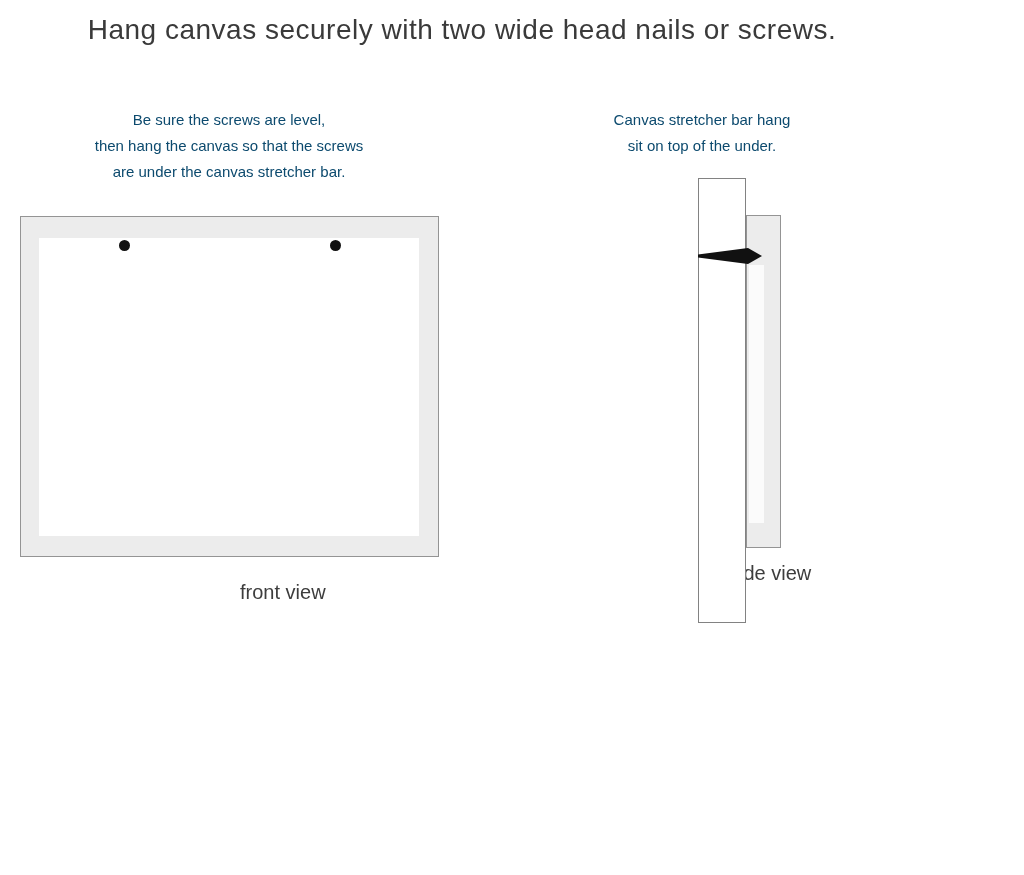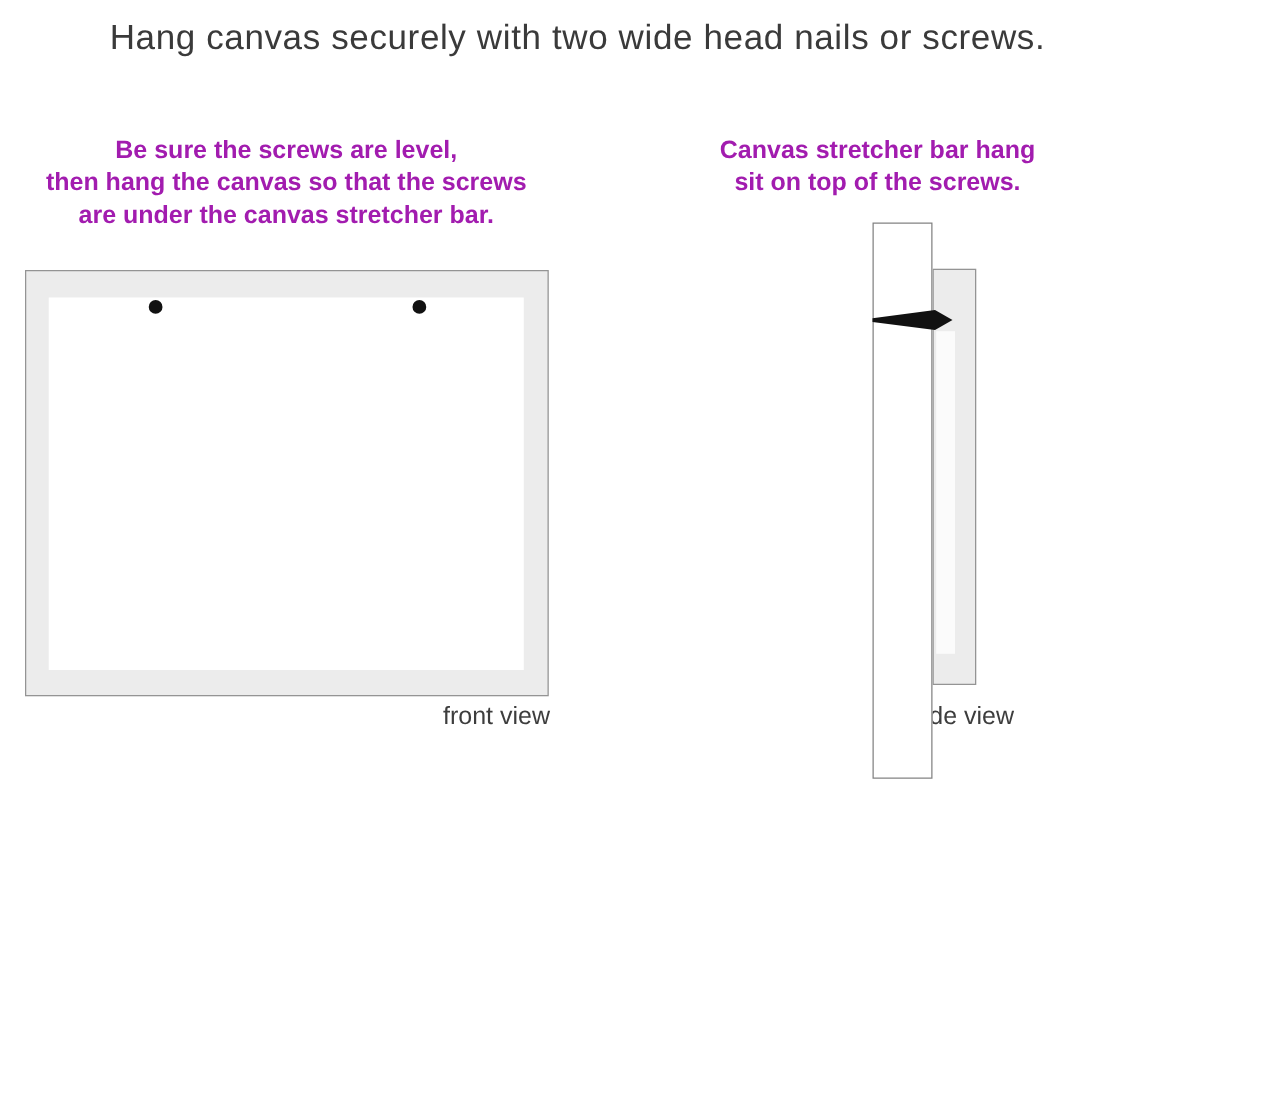--- a/index.html
+++ b/index.html
@@ -16,25 +16,25 @@
   .title {
     position: absolute;
     left: 0; top: 14px; width: 924px;
     text-align: center;
     font-size: 28px;
     font-weight: 300;
     letter-spacing: 0.5px;
     color: #3a3a3a;
   }
   .instruction {
-    font-size: 20px;
-    font-weight: 700;
+    font-size: 15px;
+    font-weight: 400;
     line-height: 26px;
     text-align: center;
-    color: #a21caf;
+    color: #0c4a6e;
   }
   .instruction-front { position: absolute; top: 107px; left: 0; width: 458px; }
   .instruction-side  { position: absolute; top: 107px; left: 561px; width: 282px; }
 
   
   .canvas-front {
     position: absolute;
     left: 20px; top: 216px;
     width: 419px; height: 341px;
     background: #ececec;
@@ -54,21 +54,21 @@
   }
   .screw-dot.left  { left: 98px; }
   .screw-dot.right { left: 309px; }
 
   .view-label {
     position: absolute;
     font-size: 20px;
     font-weight: 300;
     color: #3d3d3d;
   }
-  .label-front { top: 562px; left: 240px; width: 200px; text-align: right; }
+  .label-front { top: 581px; left: 240px; width: 200px; }
   .label-side  { top: 562px; left: 729px; }
 
   
   .canvas-side {
     position: absolute;
     left: 746px; top: 215px;
     width: 35px; height: 333px;
     background: #ececec;
     border: 1px solid #949494;
     z-index: 1;
@@ -111,21 +111,21 @@
   <div class="title">Hang canvas securely with two wide head nails or screws.</div>
 
   <div class="instruction instruction-front">
     <div>Be sure the screws are level,</div>
     <div>then hang the canvas so that the screws</div>
     <div>are under the canvas stretcher bar.</div>
   </div>
 
   <div class="instruction instruction-side">
     <div>Canvas stretcher bar hang</div>
-    <div>sit on top of the screws.</div>
+    <div>sit on top of the under.</div>
   </div>
 
   <div class="canvas-front">
     <div class="canvas-front-inner"></div>
     <span class="screw-dot left"></span>
     <span class="screw-dot right"></span>
   </div>
   <div class="view-label label-front">front view</div>
 
   <div class="canvas-side">

